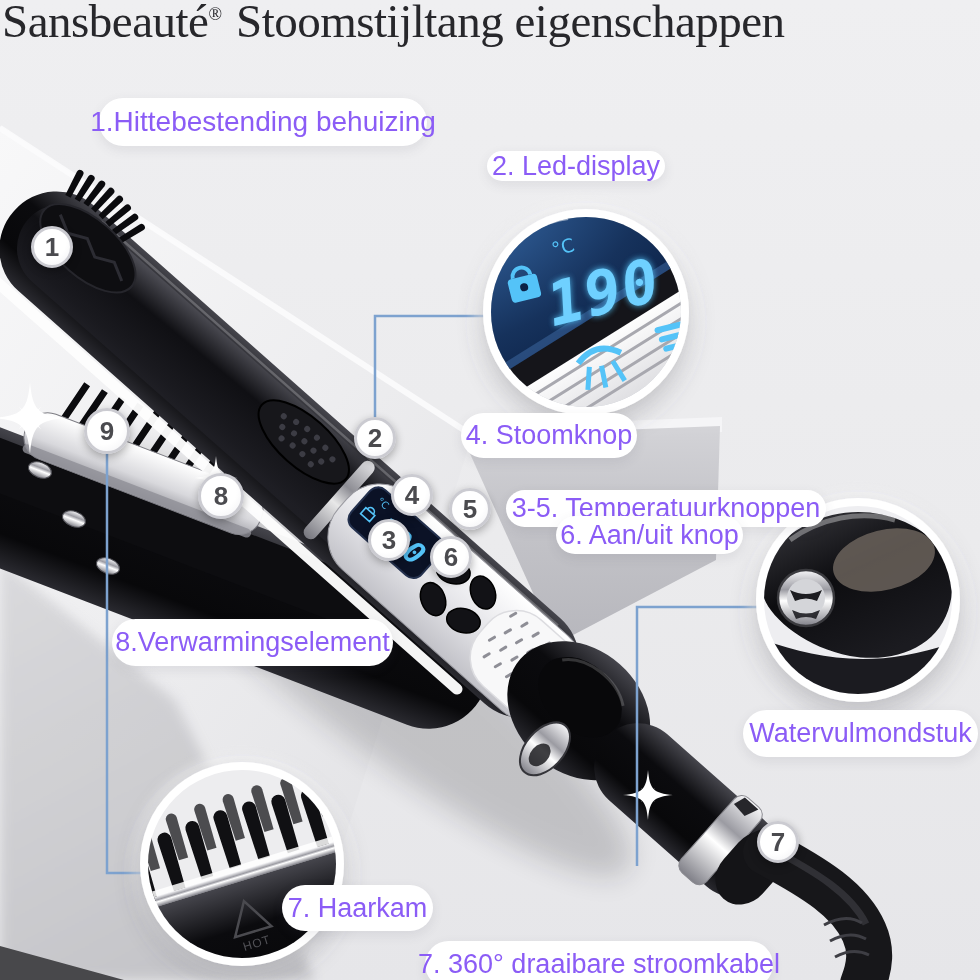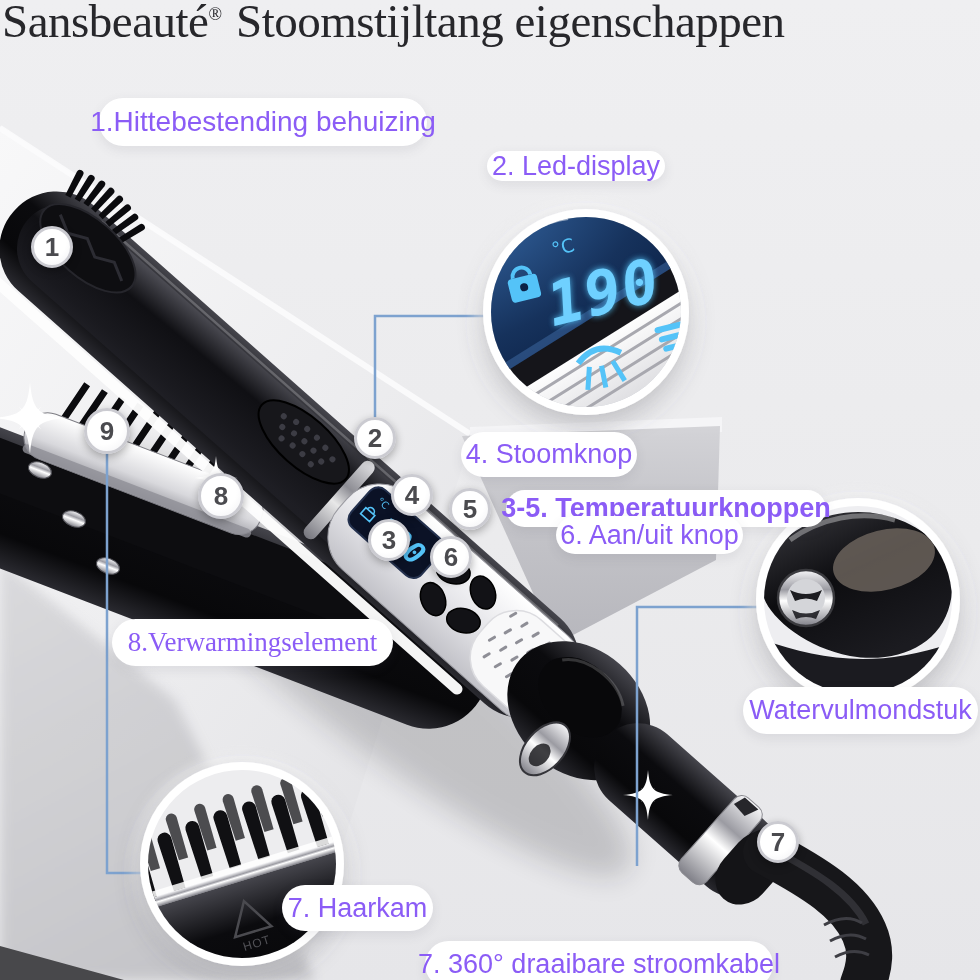--- a/index.html
+++ b/index.html
@@ -19,25 +19,25 @@
   .title .product{margin-left:14px;}
   
   .pill{
     position:absolute;display:flex;align-items:center;justify-content:center;
     background:#ffffff;border-radius:40px;color:#8b5cf6;
     font-size:27px;line-height:1;white-space:nowrap;
     box-shadow:0 4px 12px rgba(70,70,85,.10);
   }
   .pill-housing{left:99px;top:98px;width:328px;height:48px;font-size:28px;}
   .pill-display{left:487px;top:151px;width:178px;height:30px;}
-  .pill-steam{left:461px;top:432px;width:176px;height:45px;}
-  .pill-temp{left:506px;top:490px;width:320px;height:37px;font-weight:bold;}
+  .pill-steam{left:461px;top:413px;width:176px;height:45px;}
+  .pill-temp{left:506px;top:490px;width:320px;height:37px;}
   .pill-power{left:556px;top:516px;width:187px;height:38px;}
-  .pill-heating{left:112px;top:619px;width:281px;height:47px;font-family:Liberation Serif, serif;}
-  .pill-water{left:743px;top:687px;width:235px;height:47px;}
+  .pill-heating{left:112px;top:619px;width:281px;height:47px;}
+  .pill-water{left:743px;top:710px;width:235px;height:47px;}
   .pill-comb{left:282px;top:885px;width:151px;height:46px;}
   .pill-cable{left:425px;top:941px;width:348px;height:47px;}
   
   .marker{
     position:absolute;width:42px;height:42px;box-sizing:border-box;
     border-radius:50%;background:radial-gradient(circle at 40% 35%,#ffffff 55%,#f0f0f3 100%);
     border:3px solid #cbcbd1;color:#4b4b4f;font-weight:700;font-size:26px;
     display:flex;align-items:center;justify-content:center;
     box-shadow:0 3px 8px rgba(0,0,0,.30);
   }

